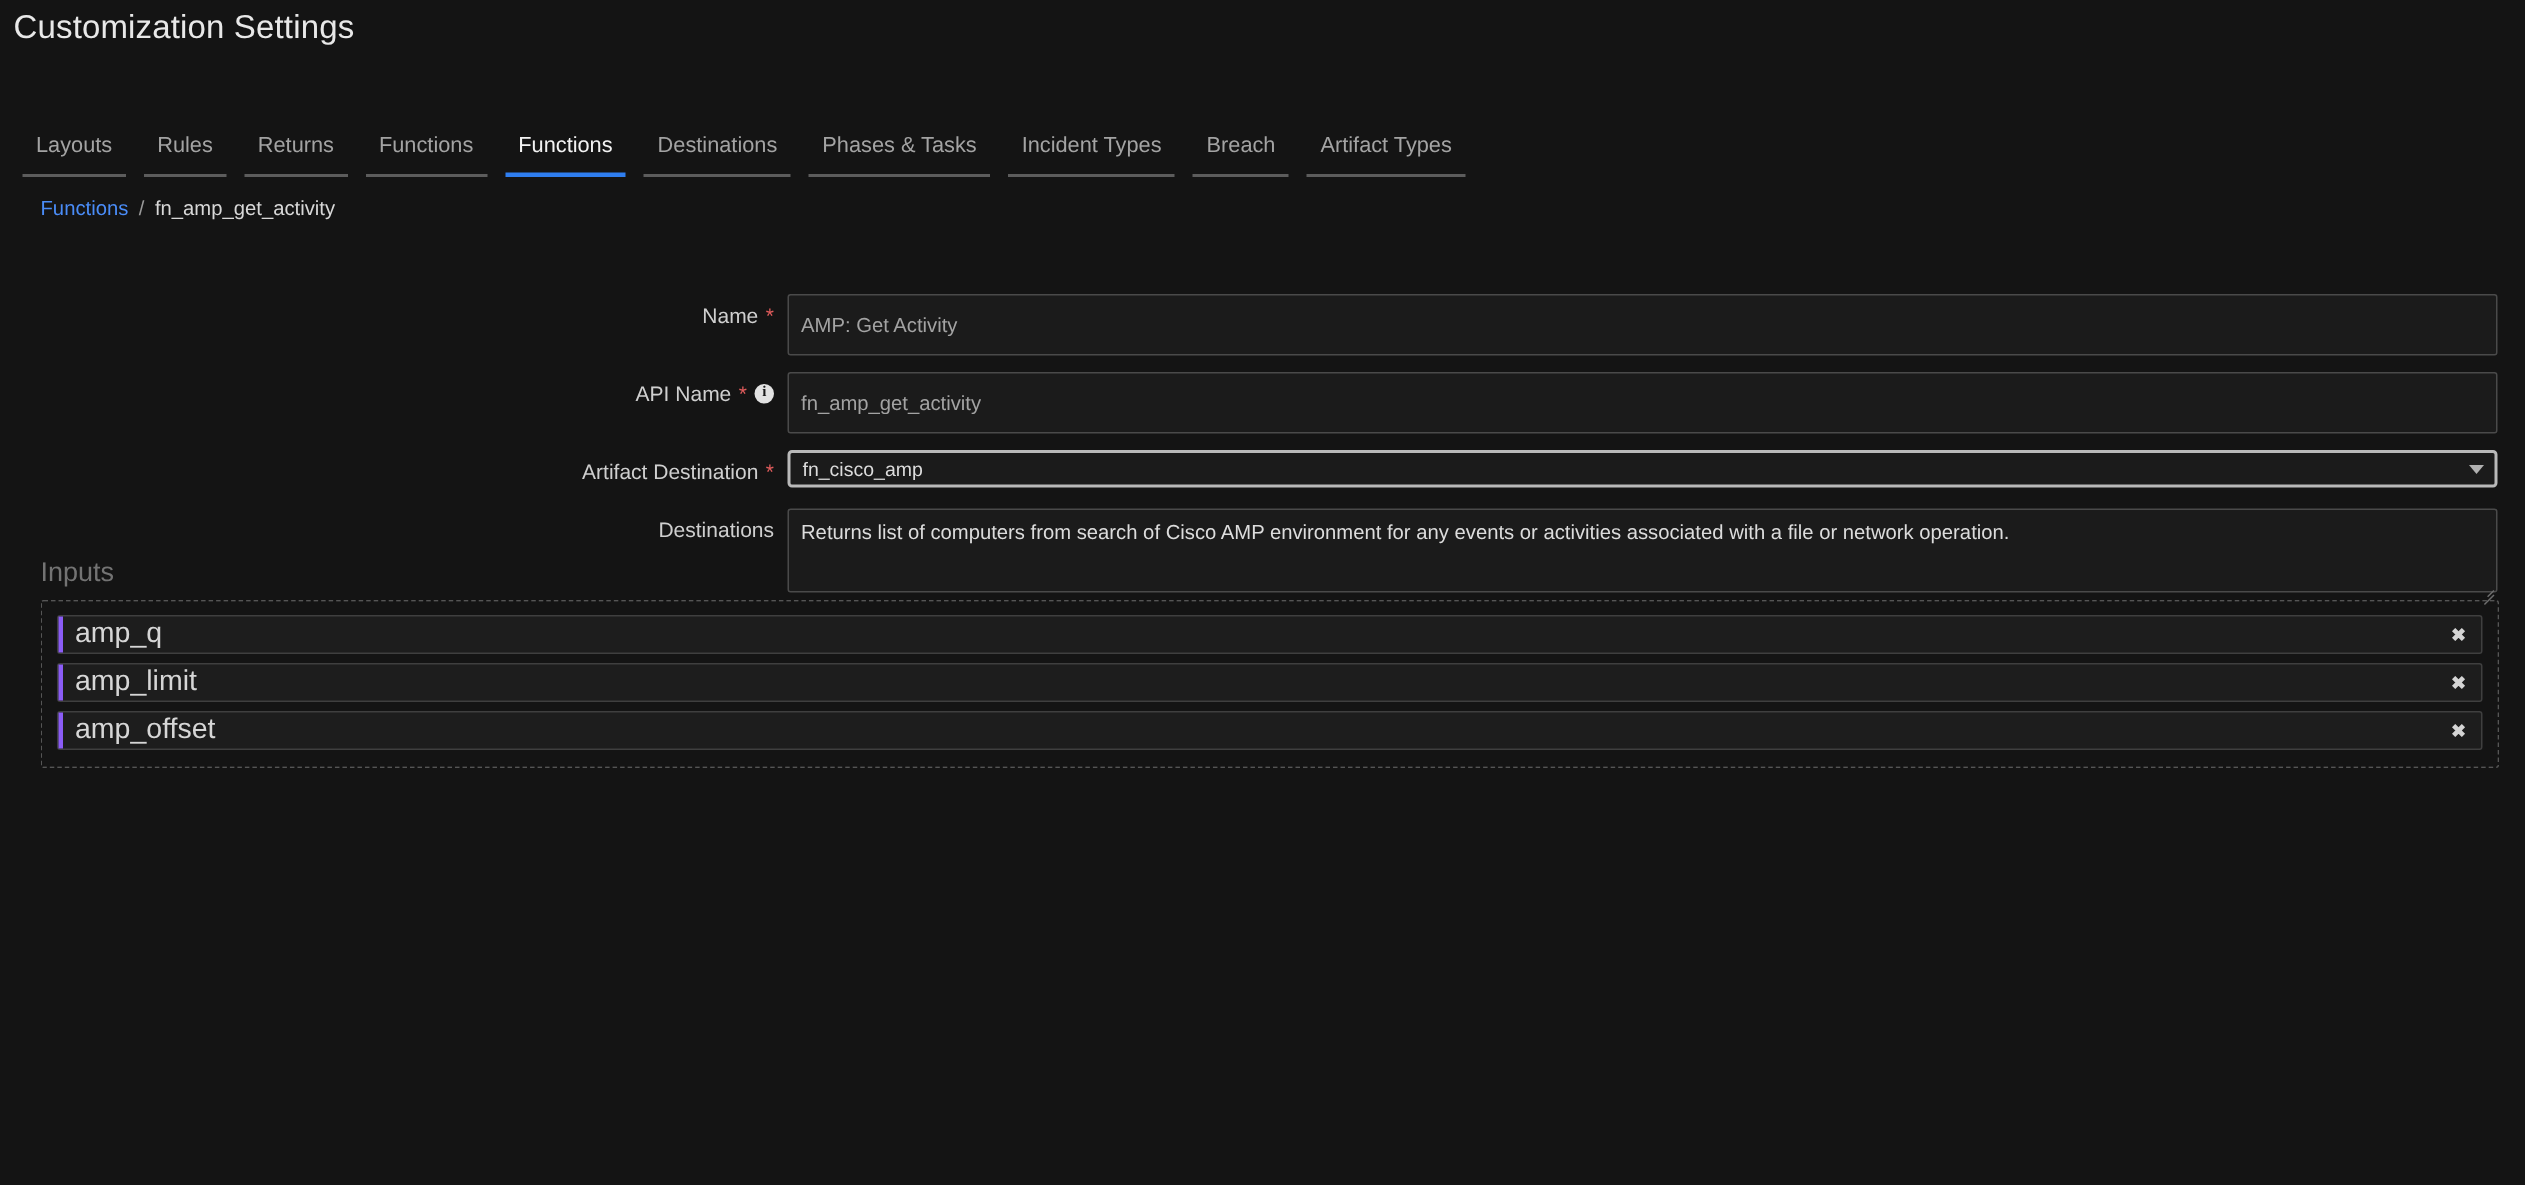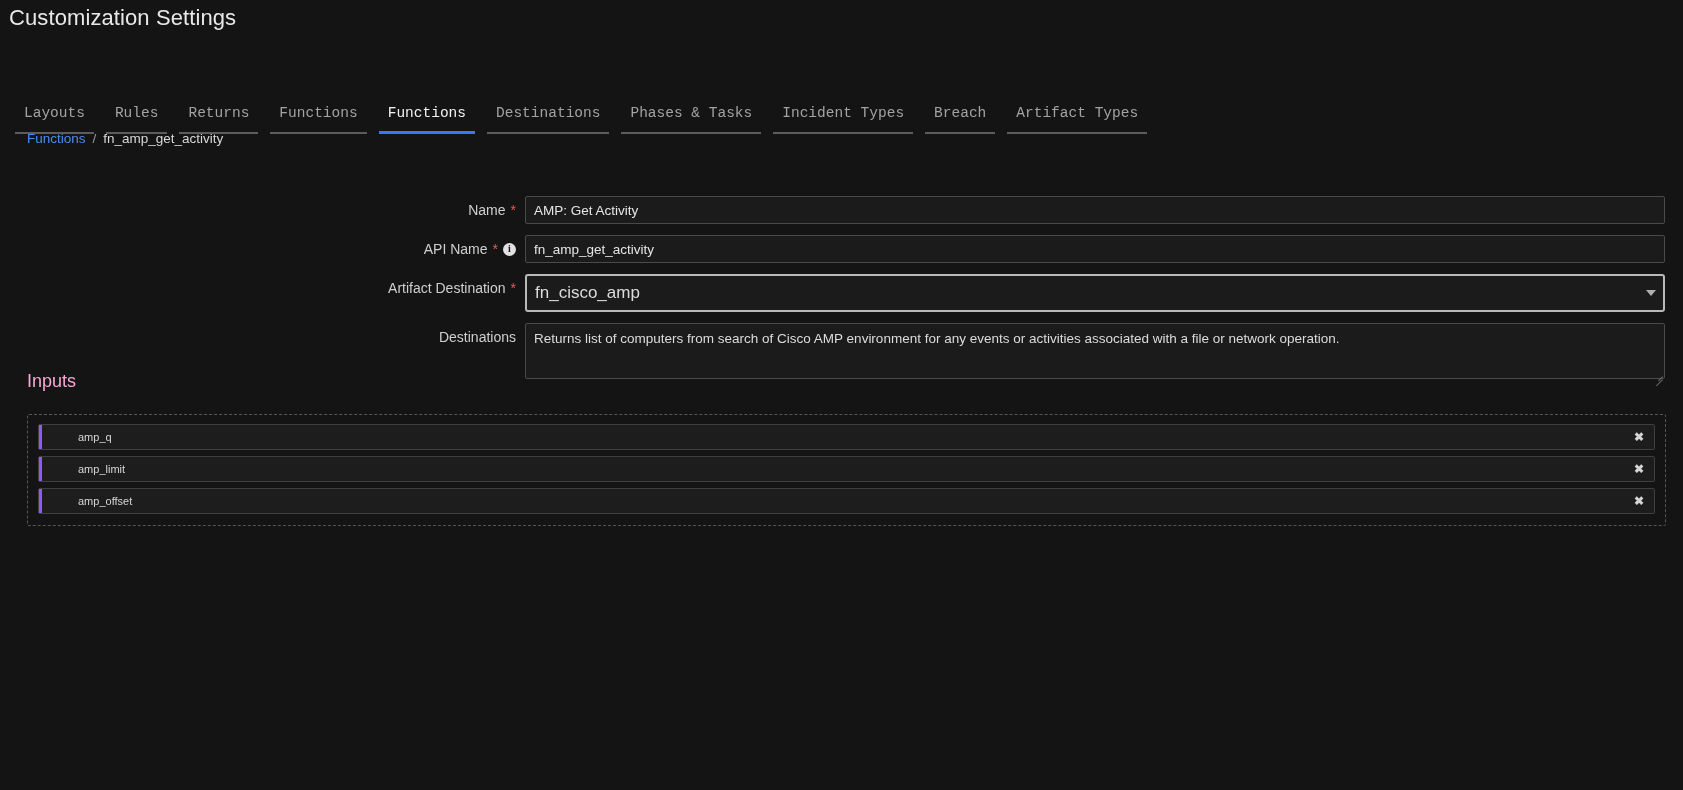--- a/index.html
+++ b/index.html
@@ -19,25 +19,24 @@
     font-size: 22px;
     color: #e8e8e8;
     font-weight: 400;
     letter-spacing: 0.1px;
     white-space: nowrap;
   }
 
   
   .tabbar {
     position: absolute;
-    left: 9px; top: 94px;
+    left: 9px; top: 78px;
     display: flex;
     align-items: flex-end;
     height: 40px;
-    font-family: Liberation Mono, monospace;
   }
   .tab {
     position: relative;
     padding: 0 15px 12px 15px;
     font-size: 14.5px;
     color: #a3a3a3;
     white-space: nowrap;
     cursor: pointer;
     line-height: 18px;
   }
@@ -101,40 +100,40 @@
     align-items: center;
     justify-content: center;
     font-family: "Liberation Serif", serif;
     cursor: pointer;
     line-height: 1;
   }
   .form-field { flex: 1; padding-right: 18px; }
 
   .text-input {
     width: 100%;
-    height: 28px;
+    height: 41px;
     background: #1b1b1b;
     border: 1px solid #4a4a4a;
     border-radius: 2px;
-    color: #e5e5e5;
+    color: #a3a3a3;
     font-size: 13.5px;
     font-family: "Liberation Sans", sans-serif;
     padding: 0 8px;
     outline: none;
   }
 
   .select-wrap { position: relative; width: 100%; }
   .select-input {
     width: 100%;
-    height: 38px;
+    height: 25px;
     background: #1b1b1b;
     border: 2px solid #b9b9b9;
     border-radius: 3px;
     color: #dcdcdc;
-    font-size: 17px;
+    font-size: 13px;
     font-family: "Liberation Sans", sans-serif;
     padding: 0 24px 0 8px;
     outline: none;
     line-height: 21px;
   }
   .select-caret {
     position: absolute;
     right: 9px; top: 50%;
     transform: translateY(-50%);
     width: 0; height: 0;
@@ -177,23 +176,23 @@
   .ta-grip i:nth-child(2) { bottom: 5px; width: 6px; transform: rotate(-45deg); transform-origin: right bottom; }
 
   
   .inputs-section {
     position: absolute;
     left: 27px; top: 370px;
     width: 1639px;
   }
   .inputs-title {
     font-size: 18px;
-    color: #f9a8d4;
+    color: #737373;
     font-weight: 400;
-    margin-bottom: 22px;
+    margin-bottom: 8px;
     line-height: 22px;
   }
   .inputs-box {
     border: 1px dashed #555555;
     border-radius: 2px;
     padding: 9px 10px 11px 10px;
     background: transparent;
   }
   .input-chip {
     position: relative;
@@ -209,25 +208,24 @@
   }
   .input-chip:last-child { margin-bottom: 0; }
   .chip-accent {
     position: absolute;
     left: 0; top: 0; bottom: 0;
     width: 3px;
     background: #8b5cf6;
   }
   .chip-label {
     flex: 1;
-    font-size: 11px;
+    font-size: 19px;
     color: #d6d6d6;
     line-height: 24px;
     white-space: nowrap;
-    margin-left: 28px;
   }
   .chip-remove {
     width: 22px;
     text-align: center;
     color: #d4d4d4;
     font-size: 12px;
     font-weight: bold;
     cursor: pointer;
     margin-right: 4px;
     line-height: 1;

